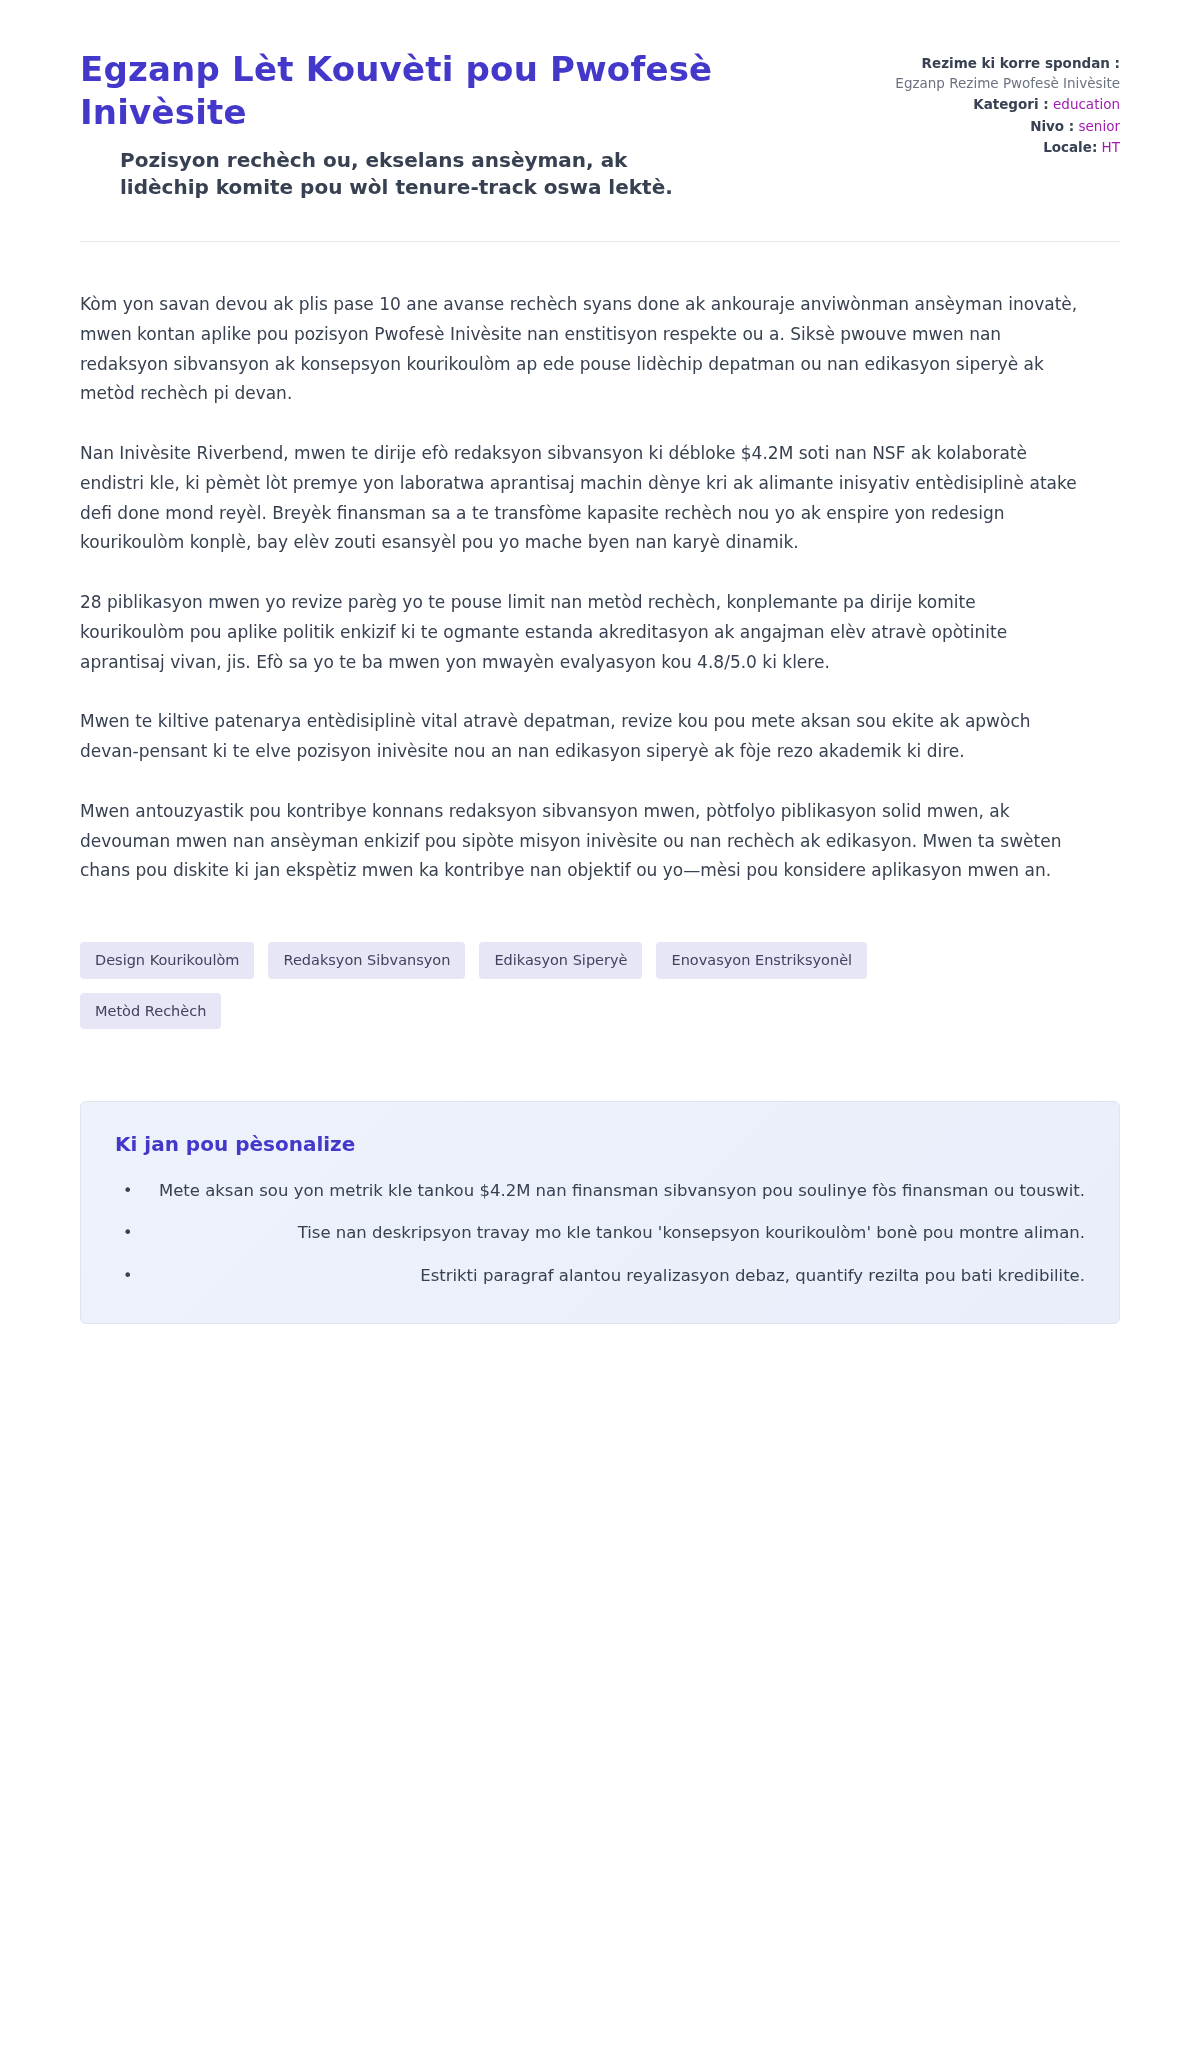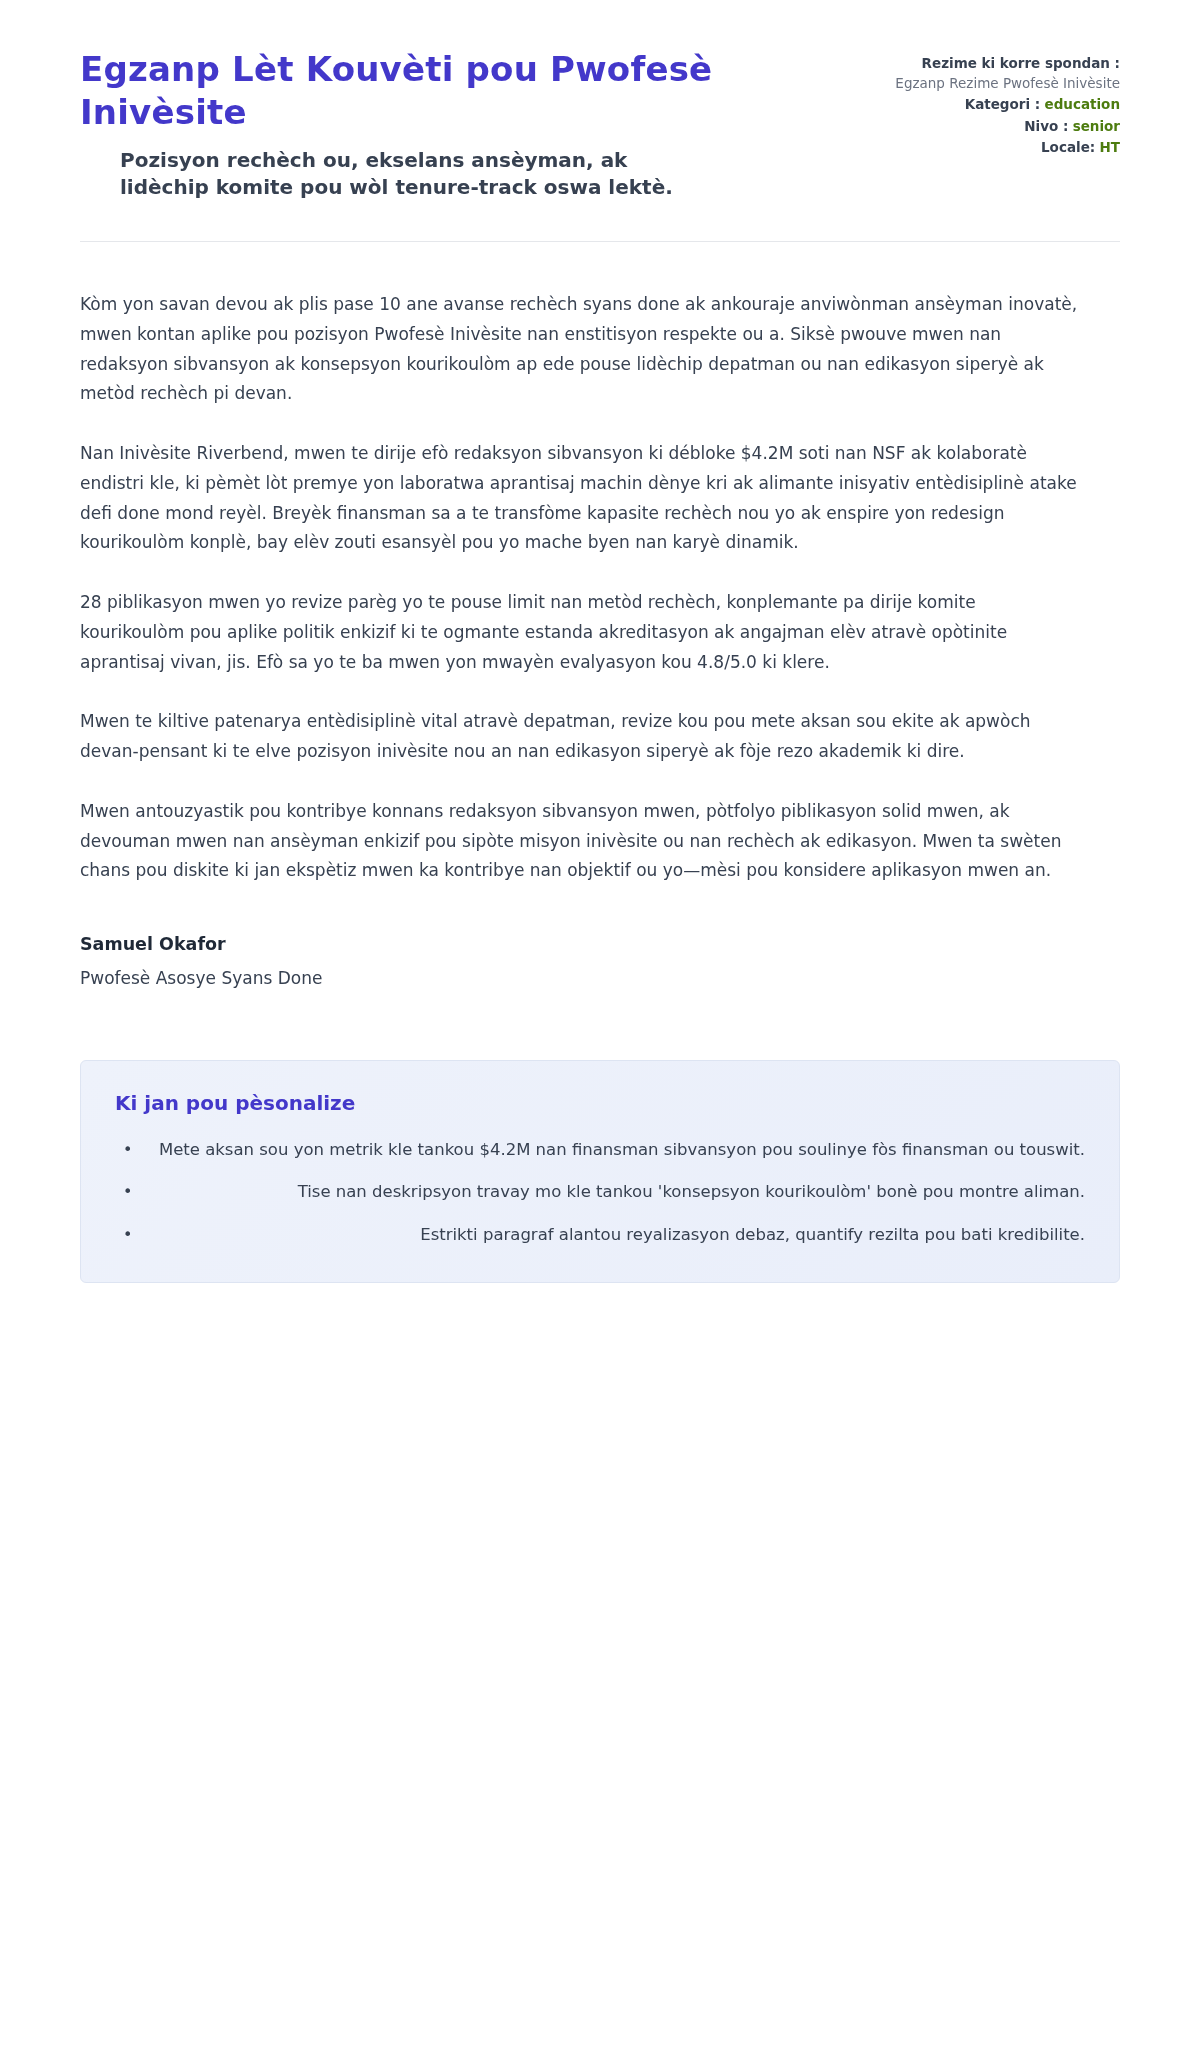--- a/index.html
+++ b/index.html
@@ -46,21 +46,21 @@
   }
   .meta {
     text-align: right;
     font-size: 13.5px;
     line-height: 1.45;
     padding-top: 6px;
     min-width: 240px;
   }
   .meta-row { margin-bottom: 2px; }
   .meta-label { font-weight: 700; color: #374151; }
-  .meta-value { color: #4d7c0f; font-weight: 700; }
+  .meta-value { color: #a21caf; font-weight: 400; }
   .meta-resume-value {
     color: #6b7280;
     display: block;
   }
 
   .divider {
     border: none;
     border-top: 1px solid #e5e7eb;
     margin: 40px 0 0 0;
   }
@@ -182,26 +182,29 @@
 
     <hr class="divider">
 
     <article class="letter">
       <p class="body-paragraph">Kòm yon savan devou ak plis pase 10 ane avanse rechèch syans done ak ankouraje anviwònman ansèyman inovatè, mwen kontan aplike pou pozisyon Pwofesè Inivèsite nan enstitisyon respekte ou a. Siksè pwouve mwen nan redaksyon sibvansyon ak konsepsyon kourikoulòm ap ede pouse lidèchip depatman ou nan edikasyon siperyè ak metòd rechèch pi devan.</p>
       <p class="body-paragraph">Nan Inivèsite Riverbend, mwen te dirije efò redaksyon sibvansyon ki débloke $4.2M soti nan NSF ak kolaboratè endistri kle, ki pèmèt lòt premye yon laboratwa aprantisaj machin dènye kri ak alimante inisyativ entèdisiplinè atake defi done mond reyèl. Breyèk finansman sa a te transfòme kapasite rechèch nou yo ak enspire yon redesign kourikoulòm konplè, bay elèv zouti esansyèl pou yo mache byen nan karyè dinamik.</p>
       <p class="body-paragraph">28 piblikasyon mwen yo revize parèg yo te pouse limit nan metòd rechèch, konplemante pa dirije komite kourikoulòm pou aplike politik enkizif ki te ogmante estanda akreditasyon ak angajman elèv atravè opòtinite aprantisaj vivan, jis. Efò sa yo te ba mwen yon mwayèn evalyasyon kou 4.8/5.0 ki klere.</p>
       <p class="body-paragraph">Mwen te kiltive patenarya entèdisiplinè vital atravè depatman, revize kou pou mete aksan sou ekite ak apwòch devan-pensant ki te elve pozisyon inivèsite nou an nan edikasyon siperyè ak fòje rezo akademik ki dire.</p>
       <p class="body-paragraph">Mwen antouzyastik pou kontribye konnans redaksyon sibvansyon mwen, pòtfolyo piblikasyon solid mwen, ak devouman mwen nan ansèyman enkizif pou sipòte misyon inivèsite ou nan rechèch ak edikasyon. Mwen ta swèten chans pou diskite ki jan ekspètiz mwen ka kontribye nan objektif ou yo—mèsi pou konsidere aplikasyon mwen an.</p>
 
-      <div class="signature">
-        <div class="signature-name">Samuel Okafor</div>
-        <div class="signature-role">Pwofesè Asosye Syans Done</div>
-      </div>
     </article>
 
+    <div class="tags">
+      <span class="tag-chip">Design Kourikoulòm</span>
+      <span class="tag-chip">Redaksyon Sibvansyon</span>
+      <span class="tag-chip">Edikasyon Siperyè</span>
+      <span class="tag-chip">Enovasyon Enstriksyonèl</span>
+      <span class="tag-chip">Metòd Rechèch</span>
+    </div>
 
     <section class="callout">
       <h3 class="callout-title">Ki jan pou pèsonalize</h3>
       <ul class="callout-list">
         <li>Mete aksan sou yon metrik kle tankou $4.2M nan finansman sibvansyon pou soulinye fòs finansman ou touswit.</li>
         <li>Tise nan deskripsyon travay mo kle tankou 'konsepsyon kourikoulòm' bonè pou montre aliman.</li>
         <li>Estrikti paragraf alantou reyalizasyon debaz, quantify rezilta pou bati kredibilite.</li>
       </ul>
     </section>
 

